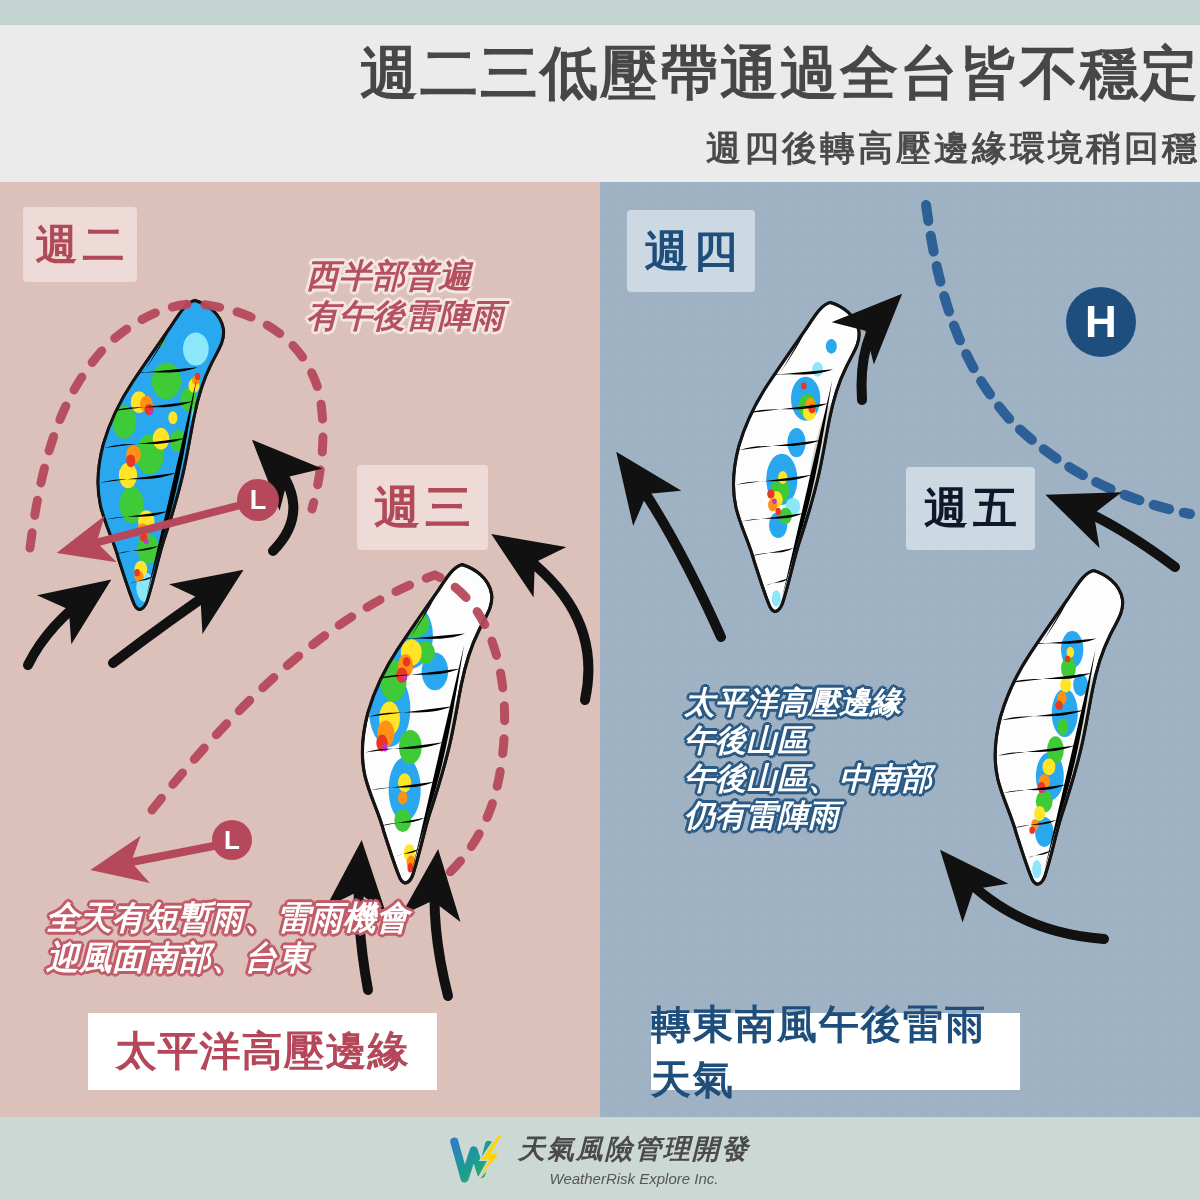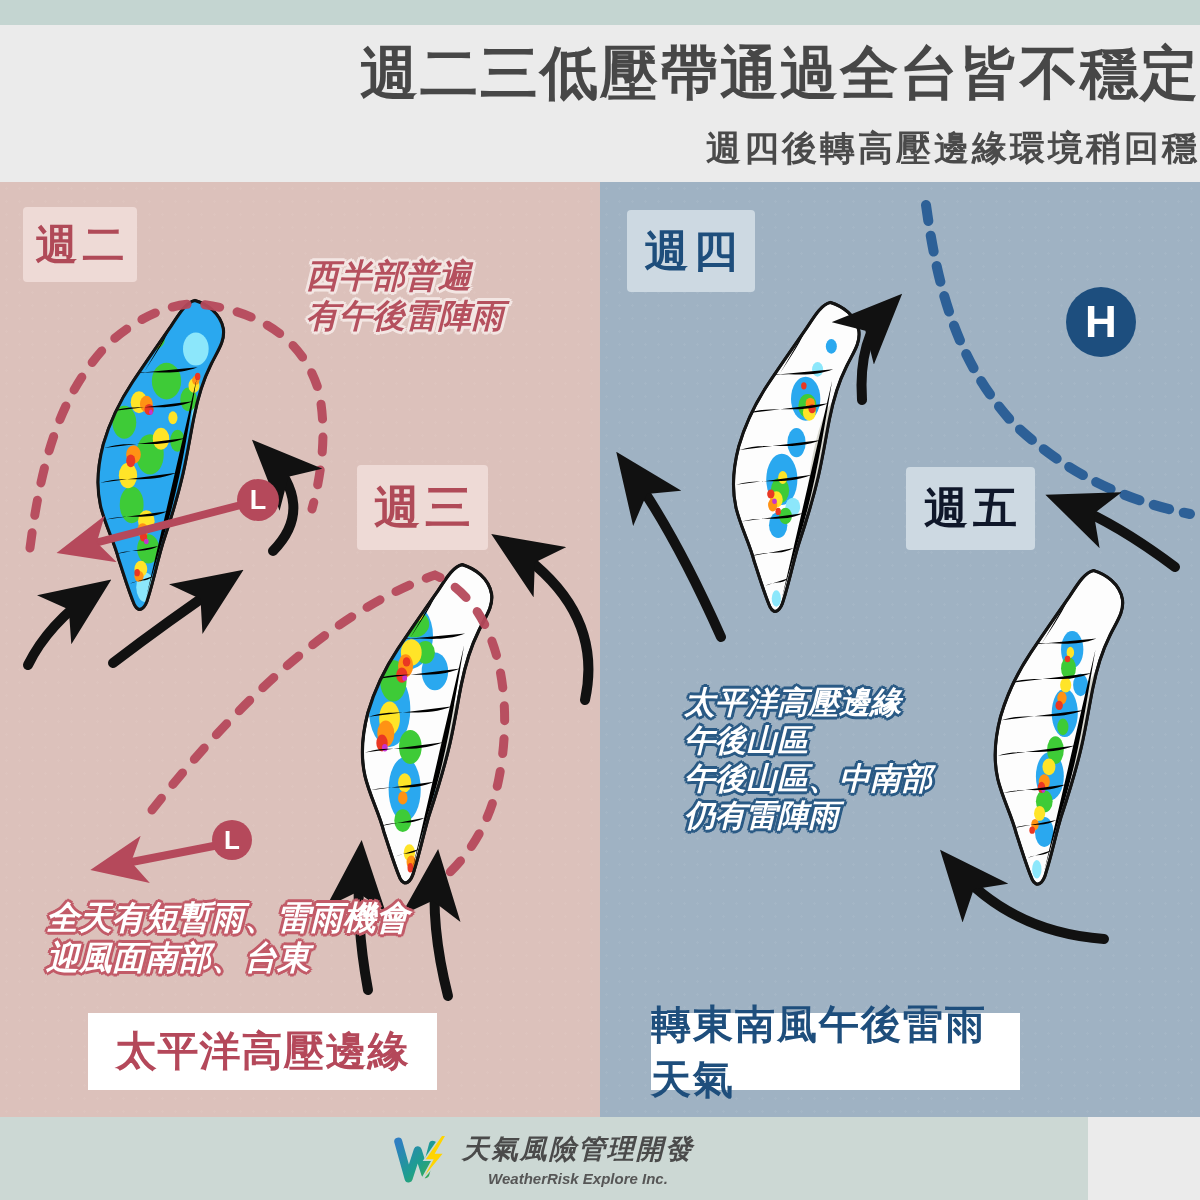--- a/index.html
+++ b/index.html
@@ -56,25 +56,25 @@
       -2px -2px 0 #c25b68,2px -2px 0 #c25b68,-2px 2px 0 #c25b68,2px 2px 0 #c25b68;}
   .ann-pacific{left:684px;top:684px;font-size:31px;color:#ffffff;line-height:1.22;
     text-shadow:-3px 0 0 #2a5a85,3px 0 0 #2a5a85,0 -3px 0 #2a5a85,0 3px 0 #2a5a85,
       -2px -2px 0 #2a5a85,2px -2px 0 #2a5a85,-2px 2px 0 #2a5a85,2px 2px 0 #2a5a85;font-style:italic;}
 
   .label-box{position:absolute;top:1013px;height:77px;background:#ffffff;z-index:4;
     display:flex;align-items:center;justify-content:center;font-weight:bold;}
   .label-left{left:88px;width:349px;color:#b4485a;font-size:41px;letter-spacing:1px;}
   .label-right{left:651px;width:369px;color:#1e4e7c;font-size:40px;letter-spacing:2px;}
 
-  .footer{position:absolute;left:0;top:1117px;width:1088px;height:83px;background:#ccd8d4;z-index:5;
+  .footer{position:absolute;left:0;top:1117px;width:1200px;height:83px;background:#ccd8d4;z-index:5;
     display:flex;align-items:center;justify-content:center;gap:14px;}
   .brand-col{display:flex;flex-direction:column;align-items:center;}
   .brand-zh{font-size:27px;font-weight:bold;font-style:italic;color:#4a4a4a;letter-spacing:2px;}
-  .brand-en{font-size:15px;font-style:italic;color:#565656;margin-top:3px;font-weight:bold;}
+  .brand-en{font-size:15px;font-style:italic;color:#565656;margin-top:3px;}
 </style>
 </head>
 <body>
 
 <div class="canvas">
 
   <svg width="0" height="0" style="position:absolute" aria-hidden="true">
     <defs>
       <path id="tw-island" d="M149,7 C162,11 177,21 180,38 C182,52 173,63 166,78 C157,96 152,114 148,134 C144,154 141,174 136,196 C130,222 122,248 114,272 C108,292 104,312 98,331 C95,343 88,349 83,339 C77,325 72,308 66,290 C61,270 51,252 46,231 C41,209 43,187 49,164 C56,140 67,117 81,96 C95,75 109,55 123,35 C131,23 139,9 149,7 Z"></path>
       <clipPath id="tw-clip">

